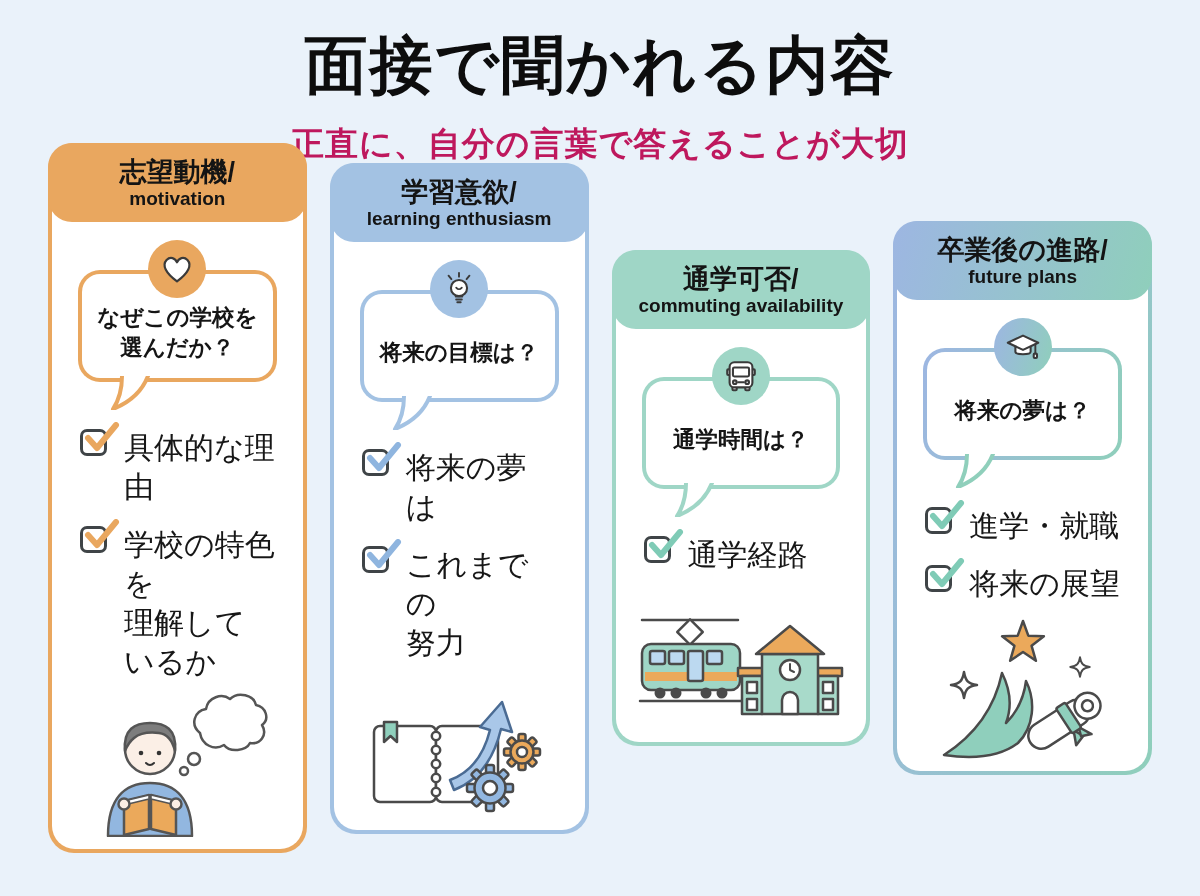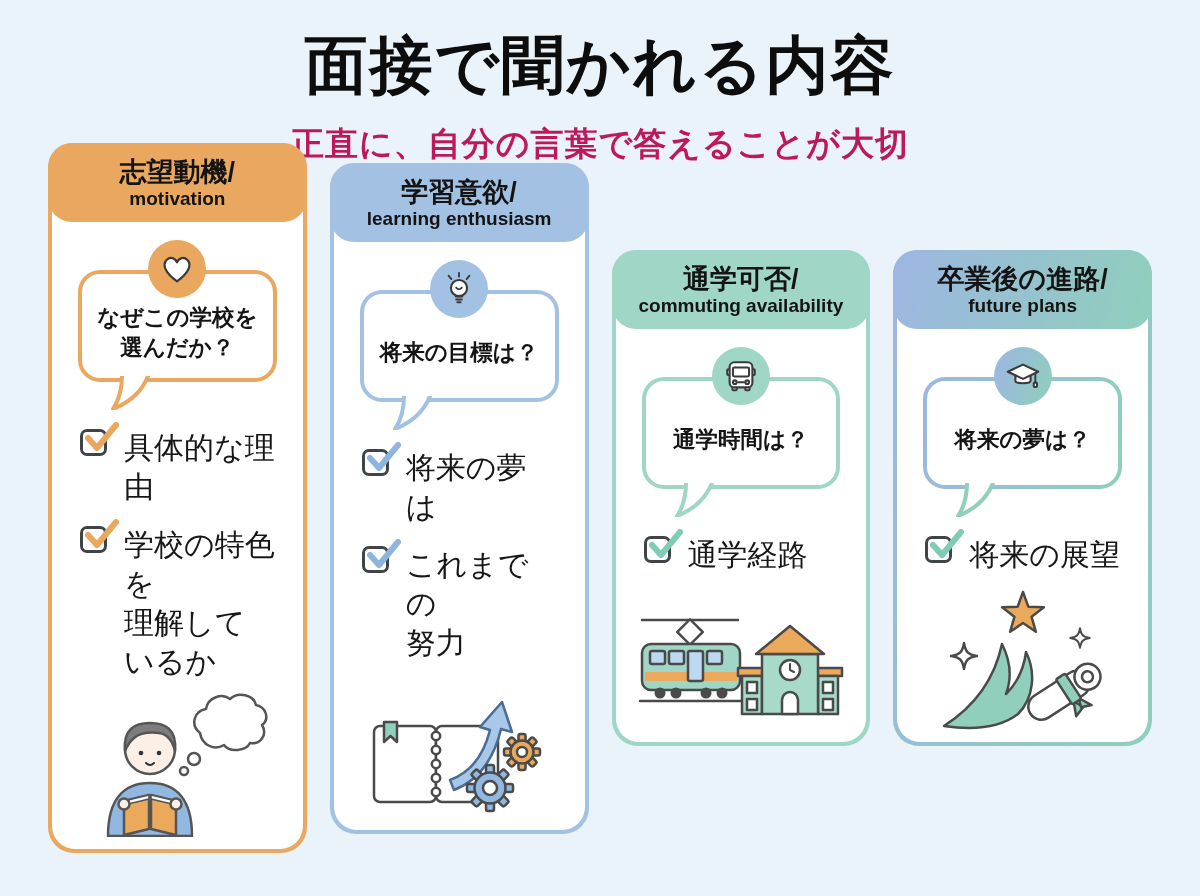--- a/index.html
+++ b/index.html
@@ -391,20 +391,28 @@
             </svg>
           </div>
         </div>
         <div class="checklist">
           <div class="check-item">
             <span class="checkbox">
               <svg width="36" height="32" viewBox="0 0 36 32">
                   <path d="M4,16 L13,26 L32,3" fill="none" stroke="#7FCBB6" stroke-width="6" stroke-linecap="round" stroke-linejoin="round"></path>
                 </svg>
             </span>
+            <span class="check-label">進学・就職</span>
+          </div>
+          <div class="check-item">
+            <span class="checkbox">
+              <svg width="36" height="32" viewBox="0 0 36 32">
+                  <path d="M4,16 L13,26 L32,3" fill="none" stroke="#7FCBB6" stroke-width="6" stroke-linecap="round" stroke-linejoin="round"></path>
+                </svg>
+            </span>
             <span class="check-label">将来の展望</span>
           </div>
         </div>
         <div class="illustration">
           <svg viewBox="0 0 210 150">
             <g stroke="#4A4A4A" stroke-width="2.5" stroke-linejoin="round" stroke-linecap="round">
               <path d="M105,12 L110.3,26.7 L125.9,27.2 L113.6,36.8 L117.9,51.8 L105,43 L92.1,51.8 L96.4,36.8 L84.1,27.2 L99.7,26.7 Z" fill="#EBA95B"></path>
               <path transform="translate(46,76)" d="M0,-13 C1.5,-4 4,-1.5 13,0 C4,1.5 1.5,4 0,13 C-1.5,4 -4,1.5 -13,0 C-4,-1.5 -1.5,-4 0,-13 Z" fill="#fff"></path>
               <path transform="translate(162,58) scale(0.75)" d="M0,-13 C1.5,-4 4,-1.5 13,0 C4,1.5 1.5,4 0,13 C-1.5,4 -4,1.5 -13,0 C-4,-1.5 -1.5,-4 0,-13 Z" fill="#fff"></path>
               <path d="M26,146 C54,128 76,102 84,64 C92,80 94,98 88,114 C100,102 106,88 108,72 C118,92 116,118 100,134 C82,148 54,150 26,146 Z" fill="#8FCFBC"></path>

